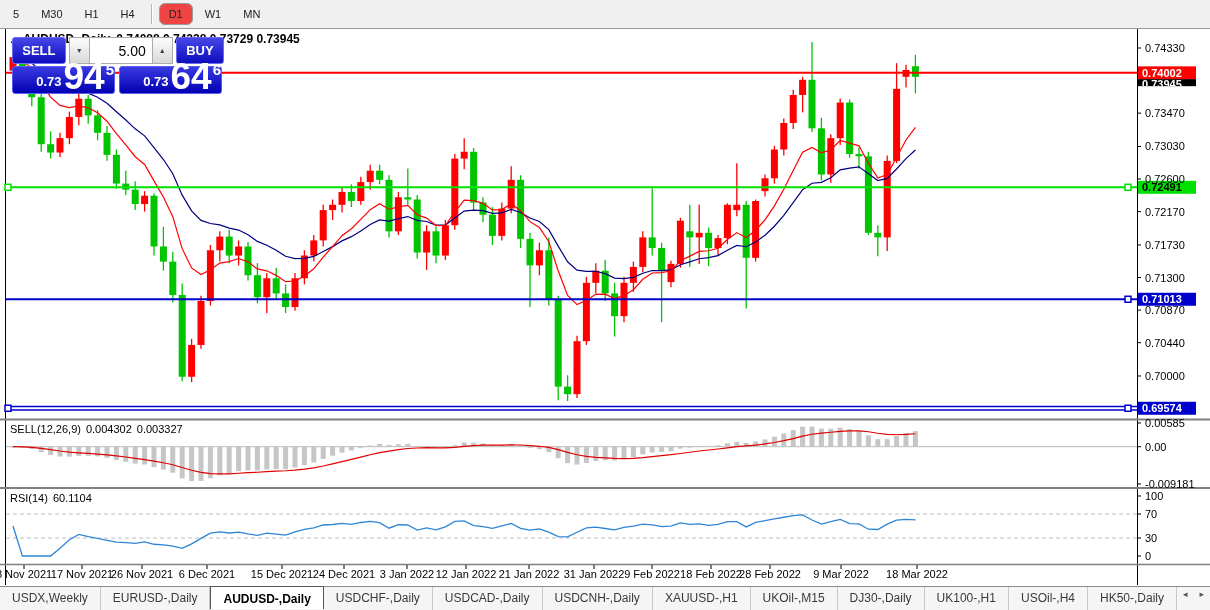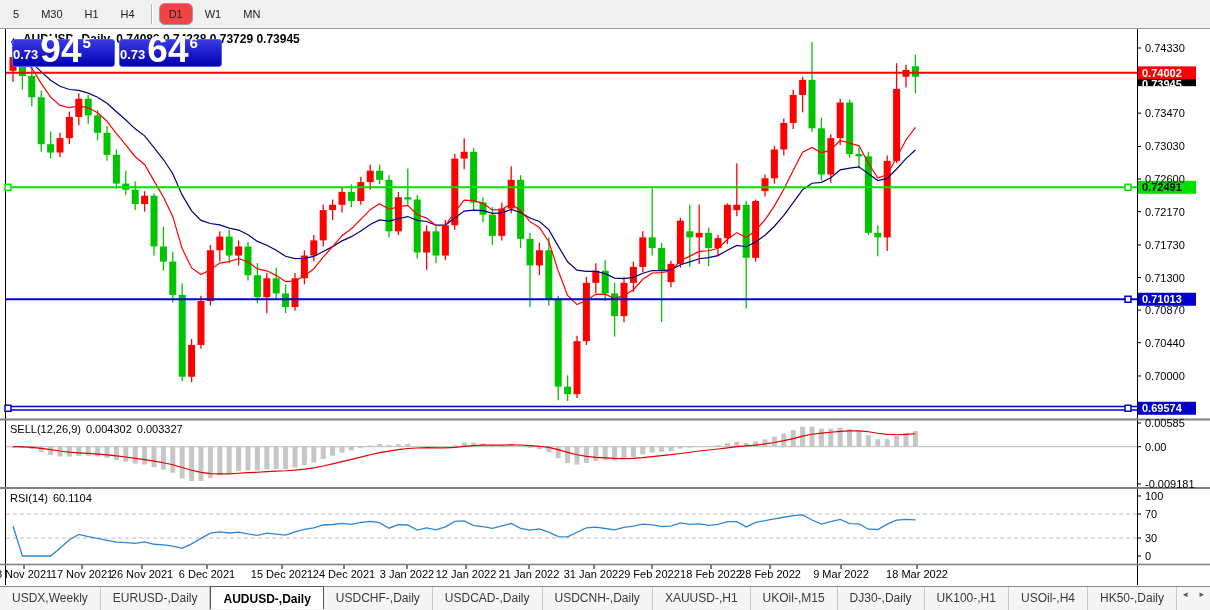--- a/index.html
+++ b/index.html
@@ -30,21 +30,21 @@
   #sell-btn{width:74px;}
   #buy-btn{width:66px;margin-left:3px;}
   .spin{display:flex;margin-left:3px;}
   .spin-btn{width:21px;height:27px;background:linear-gradient(#fdfdfd,#d8d8d8);border:1px solid #ababab;
     box-sizing:border-box;font-size:7px;color:#444;text-align:center;line-height:25px;cursor:pointer;padding:0;}
   .vol-field{width:62px;height:27px;box-sizing:border-box;border:1px solid #ababab;border-left:none;border-right:none;
     font-size:14px;text-align:right;padding-right:6px;font-family:"Liberation Sans",sans-serif;outline:none;}
   #tpanel .row2{display:flex;margin-top:2px;}
   .quote{width:103px;height:28px;color:#fff;background:linear-gradient(#3a3ae2,#0000b2);
     border:1px solid #5c5cf0;border-radius:3px;box-sizing:border-box;display:flex;align-items:flex-end;
-    justify-content:flex-start;padding-bottom:1px;cursor:pointer;}
+    justify-content:flex-end;padding-bottom:1px;cursor:pointer;}
   .quote + .quote{margin-left:4px;}
   .q-small{font-size:13px;font-weight:bold;margin:0 2px 3px 0;}
   .q-big{font-size:37px;font-weight:bold;line-height:30px;}
   .q-sup{font-size:15px;font-weight:bold;margin:0 0 14px 1px;}
 
   
   #tabbar{position:absolute;left:0;top:586px;width:1210px;height:24px;background:#f5f5f5;
     border-top:1px solid #8a8a8a;display:flex;align-items:flex-start;font-size:12px;color:#3a3a3a;box-sizing:border-box;}
   .tab{padding:4px 12px 0 12px;white-space:nowrap;cursor:pointer;border-right:1px solid #c8c8c8;height:100%;box-sizing:border-box;}
   .tab.active{background:#fff;border:1px solid #555;border-bottom:none;font-weight:bold;color:#000;margin-top:-1px;padding-top:5px;}
@@ -489,20 +489,29 @@
           <line x1="917" y1="536" x2="917" y2="540" stroke="#000" stroke-width="1"></line>
           <text x="917" y="549" font-size="11" fill="#000" text-anchor="middle">18 Mar 2022</text>
         </g>
       </svg>
 
     <div id="chart-title">
       <span class="tri">▲</span><span>AUDUSD-,Daily</span><span class="ohlc">0.74088 0.74238 0.73729 0.73945</span>
     </div>
 
     <div id="tpanel">
+      <div class="row1">
+        <div id="sell-btn" class="tp-btn">SELL</div>
+        <div class="spin">
+          <button class="spin-btn">▼</button>
+          <input class="vol-field" readonly="" value="5.00" style="">
+          <button class="spin-btn">▲</button>
+        </div>
+        <div id="buy-btn" class="tp-btn">BUY</div>
+      </div>
       <div class="row2">
         <div class="quote">
           <span class="q-small">0.73</span>
           <span class="q-big">94</span>
           <span class="q-sup">5</span>
         </div>
         <div class="quote">
           <span class="q-small">0.73</span>
           <span class="q-big">64</span>
           <span class="q-sup">6</span>

